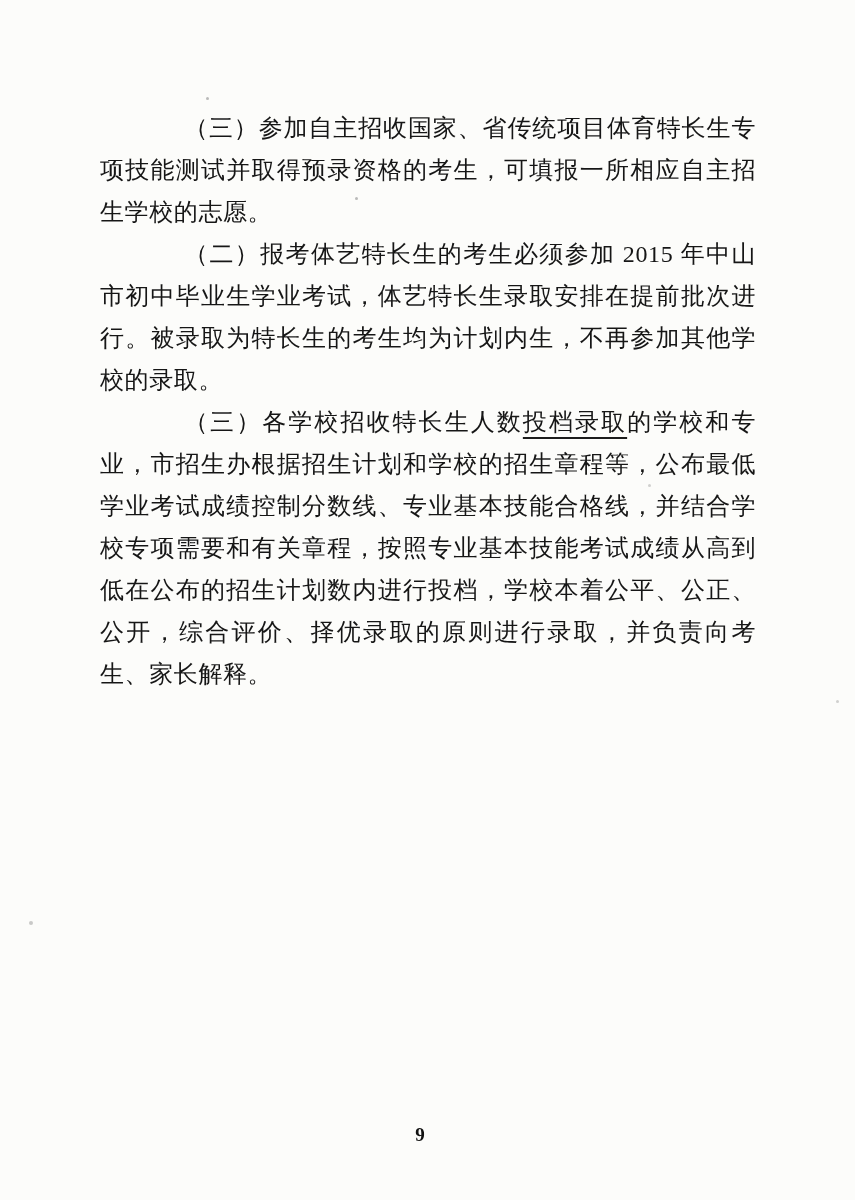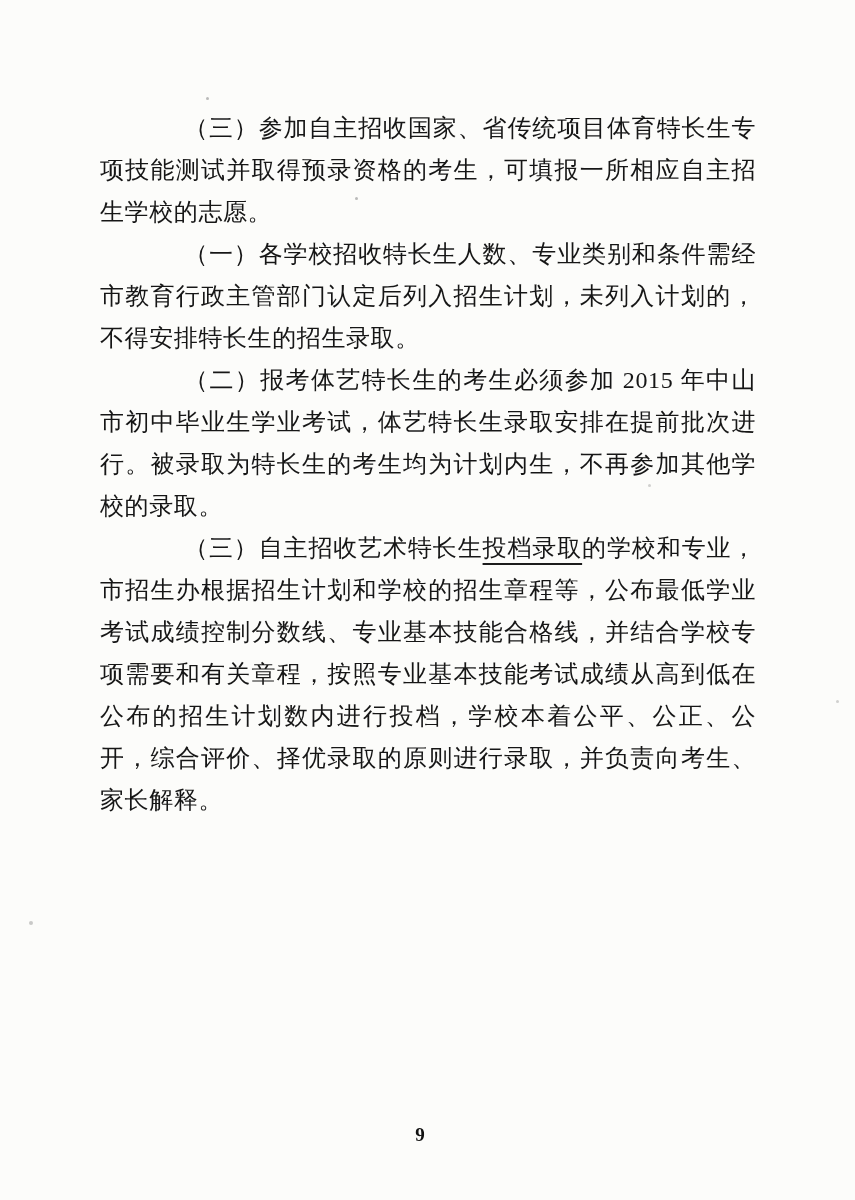--- a/index.html
+++ b/index.html
@@ -73,23 +73,22 @@
   .speck.s4 { left: 648px; top: 484px; width: 3px; height: 3px; opacity: 0.3; }
   .speck.s5 { left: 836px; top: 700px; width: 3px; height: 3px; opacity: 0.3; }
 </style>
 </head>
 <body>
 
 <div class="page">
 
   <main class="doc" id="paragraphs">
       <p class="para"><span>（三）参加自主招收国家、省传统项目体育特长生专项技能测试并取得预录资格的考生，可填报一所相应自主招生学校的志愿。</span></p>
-      <p class="para"><span>（一）各学校招收特长生人数、专业类别和条件需经市教育行政主管部门认定后列入招生计划，未列入计划的，不得安排特长生的招生录取。</span></p>
       <p class="para"><span>（二）报考体艺特长生的考生必须参加 2015 年中山市初中毕业生学业考试，体艺特长生录取安排在提前批次进行。被录取为特长生的考生均为计划内生，不再参加其他学校的录取。</span></p>
-      <p class="para"><span>（三）自主招收艺术特长生</span><span class="underlined">投档录取</span><span>的学校和专业，市招生办根据招生计划和学校的招生章程等，公布最低学业考试成绩控制分数线、专业基本技能合格线，并结合学校专项需要和有关章程，按照专业基本技能考试成绩从高到低在公布的招生计划数内进行投档，学校本着公平、公正、公开，综合评价、择优录取的原则进行录取，并负责向考生、家长解释。</span></p>
+      <p class="para"><span>（三）各学校招收特长生人数</span><span class="underlined">投档录取</span><span>的学校和专业，市招生办根据招生计划和学校的招生章程等，公布最低学业考试成绩控制分数线、专业基本技能合格线，并结合学校专项需要和有关章程，按照专业基本技能考试成绩从高到低在公布的招生计划数内进行投档，学校本着公平、公正、公开，综合评价、择优录取的原则进行录取，并负责向考生、家长解释。</span></p>
     </main>
 
   <div class="page-number">9</div>
 
   <span class="speck s1"></span>
   <span class="speck s2"></span>
   <span class="speck s3"></span>
   <span class="speck s4"></span>
   <span class="speck s5"></span>
 

